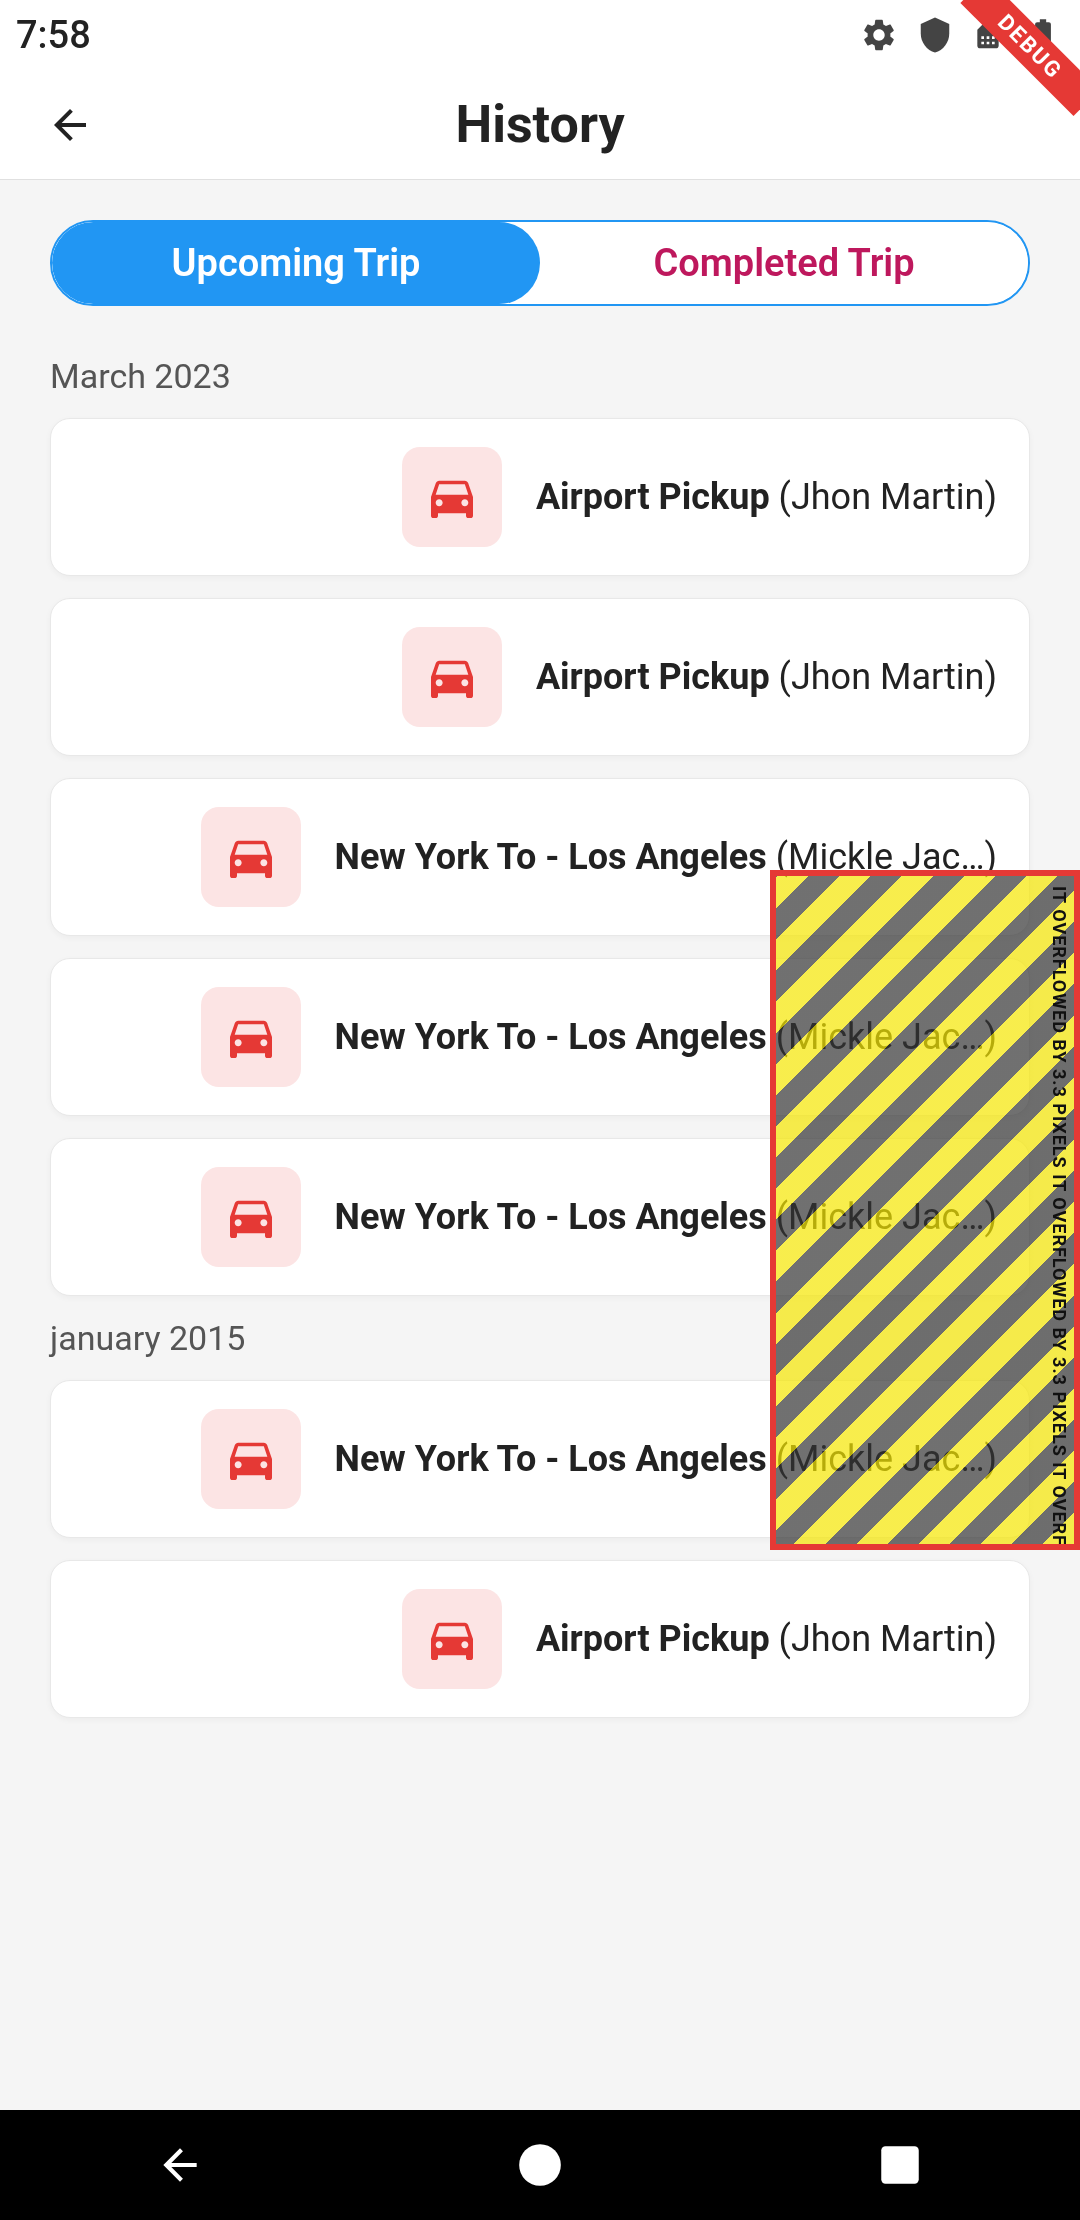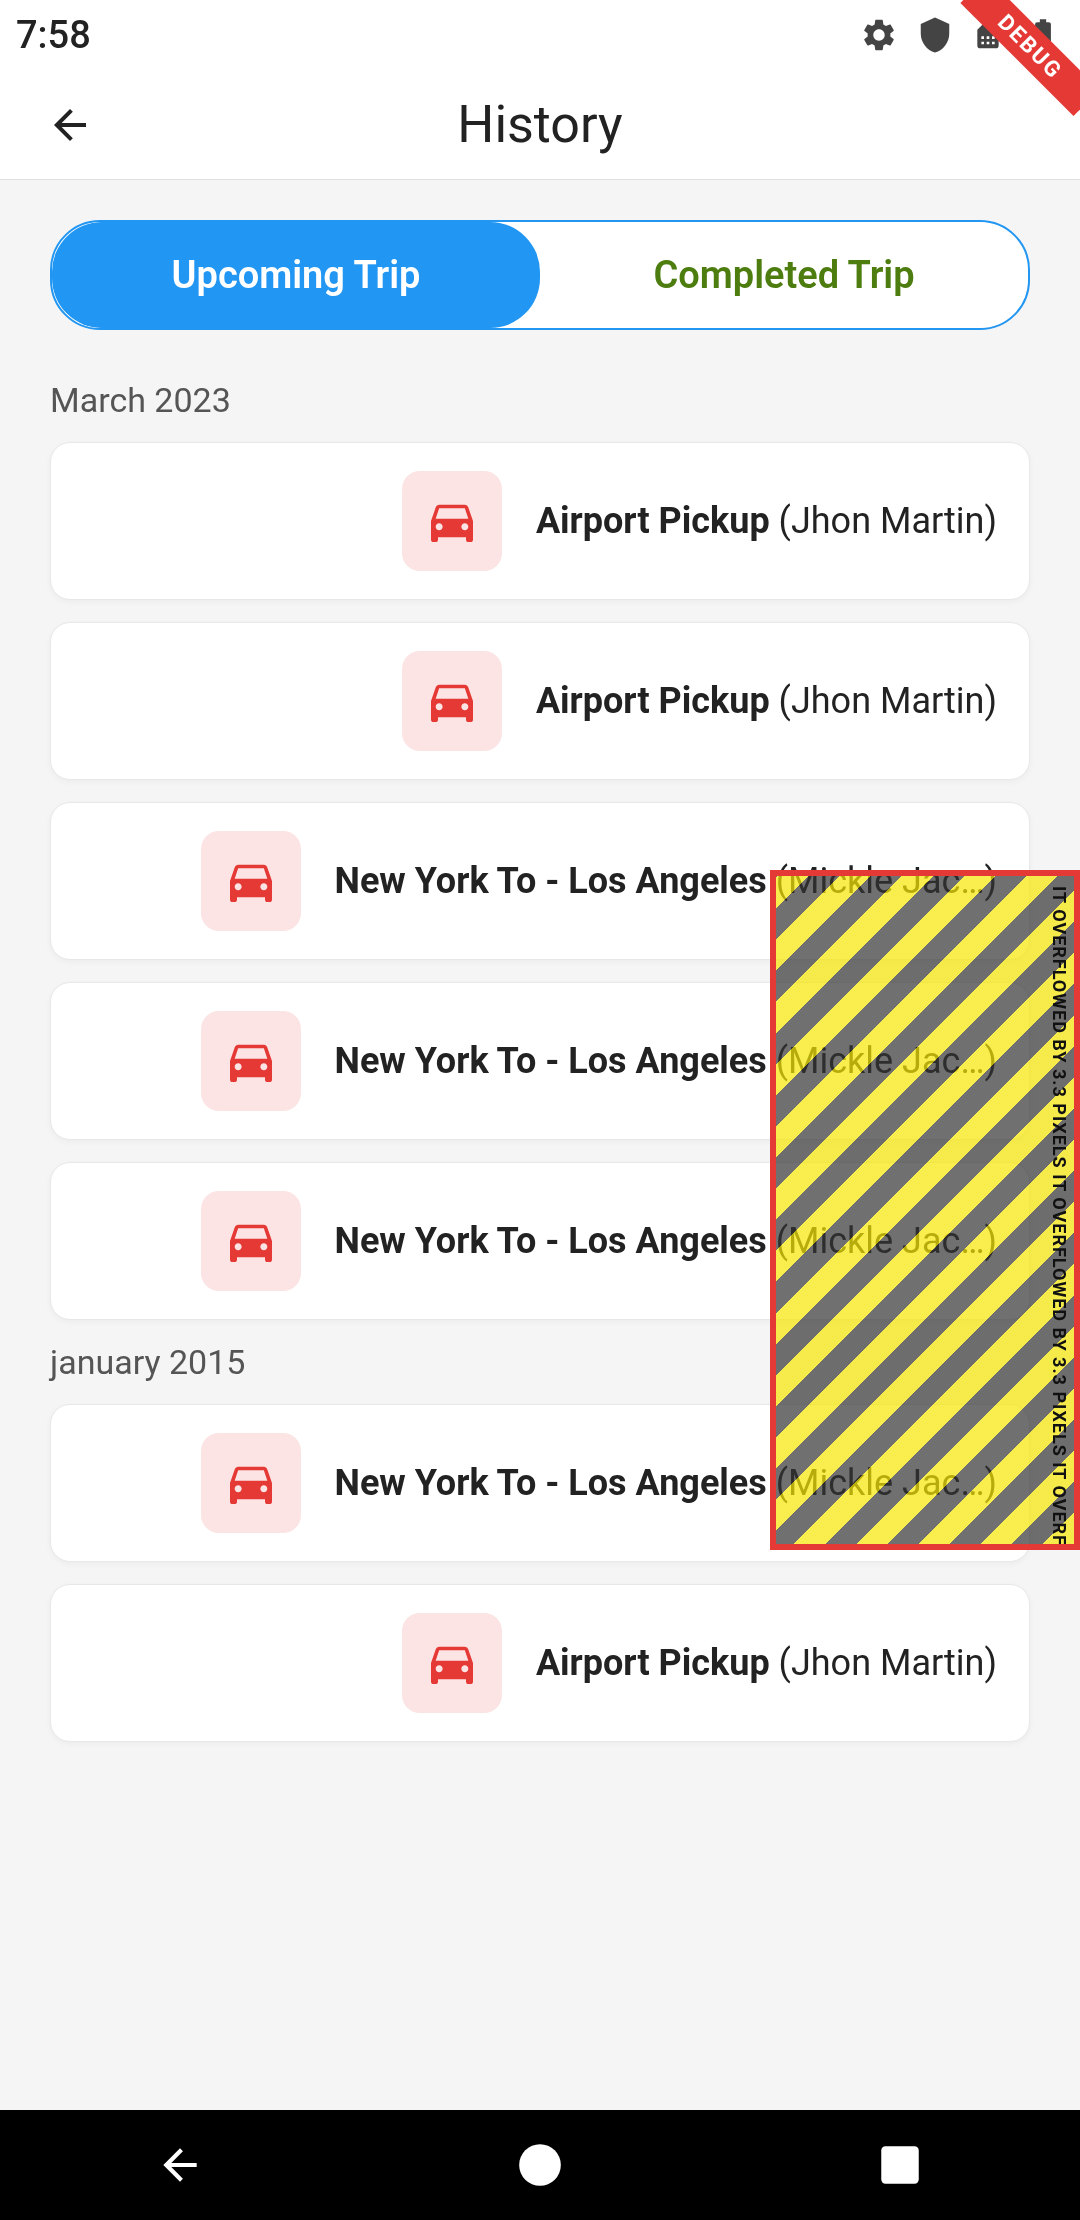--- a/index.html
+++ b/index.html
@@ -78,59 +78,59 @@
       height: 60px;
       display: flex;
       align-items: center;
       justify-content: center;
       cursor: pointer;
     }
     .app-bar-title {
       flex: 1;
       text-align: center;
       font-size: 52px;
-      font-weight: 400;
+      font-weight: 700;
       color: #222;
       margin-right: 60px;
     }
 
     
     .content {
       background: #f5f5f5;
       padding: 40px 50px;
     }
 
     
     .tab-switcher {
       display: flex;
       background: #fff;
       border-radius: 50px;
       border: 2px solid #2196f3;
       overflow: hidden;
       margin-bottom: 50px;
-      height: 110px;
+      height: 86px;
     }
     .tab-btn {
       flex: 1;
       display: flex;
       align-items: center;
       justify-content: center;
       font-size: 38px;
       font-weight: 600;
       cursor: pointer;
       border-radius: 50px;
       transition: background 0.2s;
     }
     .tab-btn.active {
       background: #2196f3;
       color: #fff;
     }
     .tab-btn.inactive {
       background: #fff;
-      color: #4d7c0f;
+      color: #be185d;
     }
 
     
     .section-header {
       font-size: 34px;
       color: #555;
       margin-bottom: 22px;
       margin-top: 4px;
       font-weight: 400;
     }

